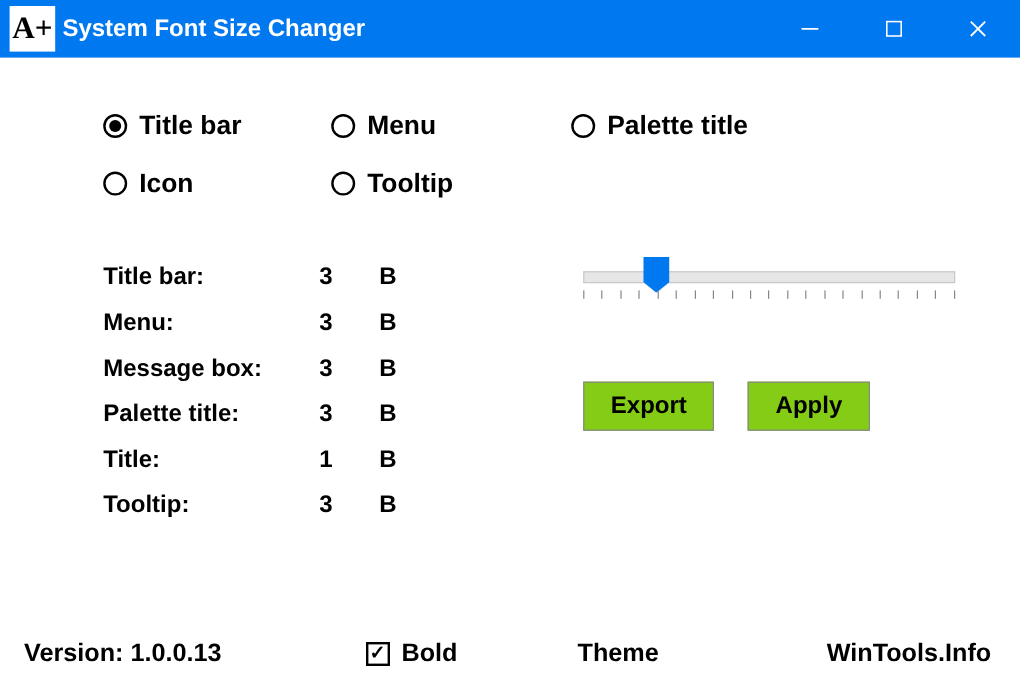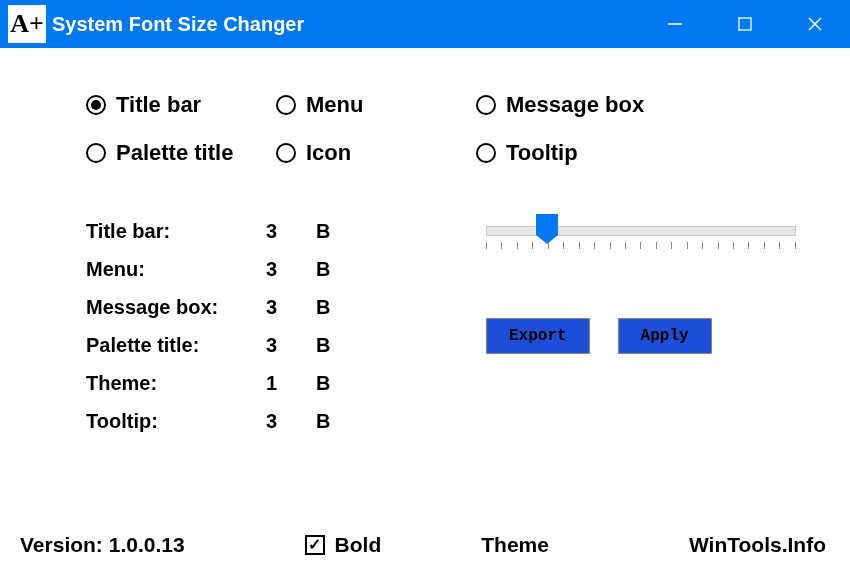--- a/index.html
+++ b/index.html
@@ -141,25 +141,25 @@
     height: 7px;
     background: #888;
   }
   .action-buttons {
     display: flex;
     gap: 28px;
     margin-top: 58px;
   }
   .btn {
     padding: 8px 22px;
-    font-size: 16px;
-    font-weight: 700;
-    background: #1d4ed8;
+    font-size: 20px;
+    font-weight: 700;
+    background: #84cc16;
     border: 1px solid #888;
-    font-family: Liberation Mono, monospace;
+    font-family: Liberation Sans, sans-serif;
     cursor: pointer;
   }
 
   .footer {
     position: absolute;
     bottom: 10px;
     left: 0; right: 4px;
     padding: 0 20px 0 20px;
     display: flex;
     align-items: center;
@@ -220,24 +220,20 @@
           <span class="radio-inner"></span>
         </span>
       <span>Title bar</span>
     </div>
     <div class="radio-item">
       <span class="radio-outer"></span>
       <span>Menu</span>
     </div>
     <div class="radio-item">
       <span class="radio-outer"></span>
-      <span>Message box</span>
-    </div>
-    <div class="radio-item">
-      <span class="radio-outer"></span>
       <span>Palette title</span>
     </div>
     <div class="radio-item">
       <span class="radio-outer"></span>
       <span>Icon</span>
     </div>
     <div class="radio-item">
       <span class="radio-outer"></span>
       <span>Tooltip</span>
     </div>
@@ -259,21 +255,21 @@
         <span class="setting-label">Message box:</span>
         <span class="setting-val">3</span>
         <span class="setting-bold">B</span>
       </div>
       <div class="setting-row">
         <span class="setting-label">Palette title:</span>
         <span class="setting-val">3</span>
         <span class="setting-bold">B</span>
       </div>
       <div class="setting-row">
-        <span class="setting-label">Theme:</span>
+        <span class="setting-label">Title:</span>
         <span class="setting-val">1</span>
         <span class="setting-bold">B</span>
       </div>
       <div class="setting-row">
         <span class="setting-label">Tooltip:</span>
         <span class="setting-val">3</span>
         <span class="setting-bold">B</span>
       </div>
     </div>
 

